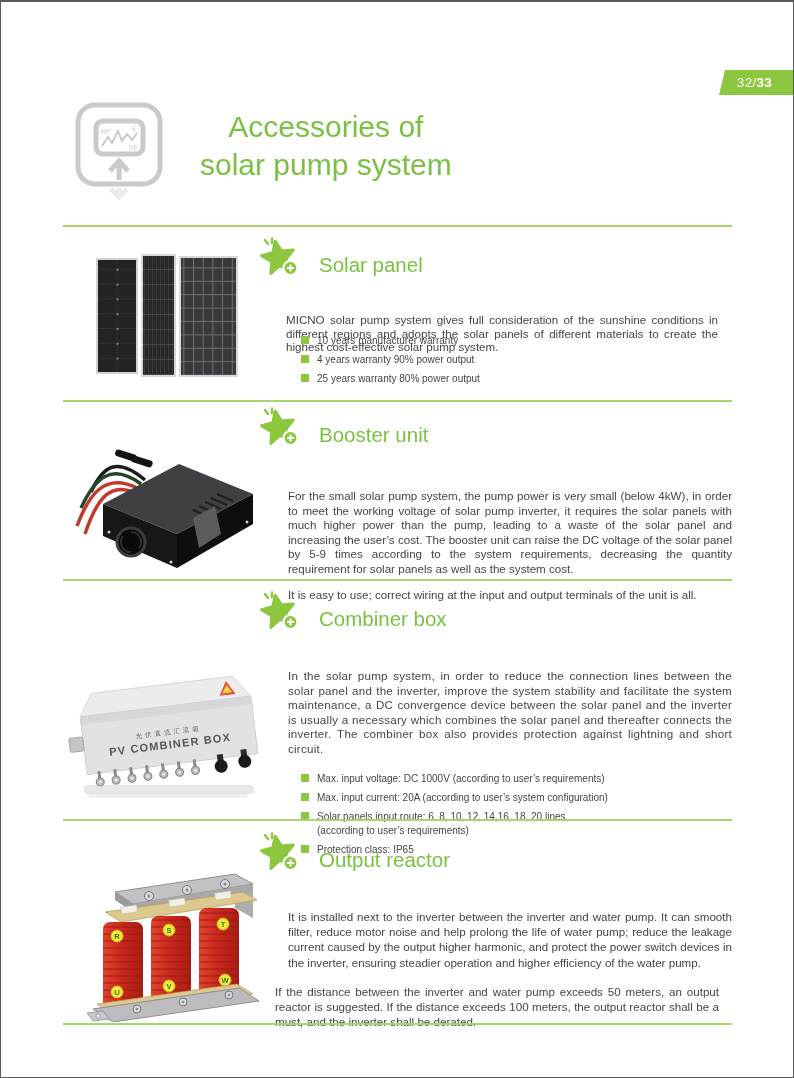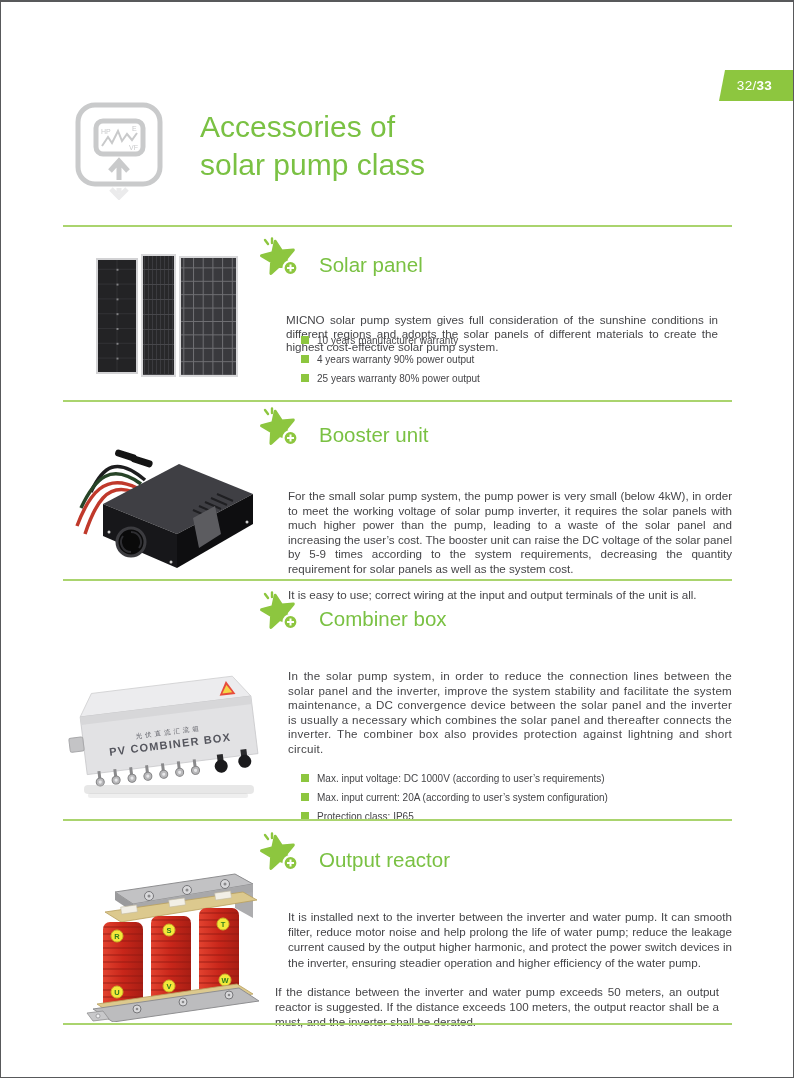--- a/index.html
+++ b/index.html
@@ -3,31 +3,31 @@
 <meta charset="utf-8">
 <style>
   html,body{margin:0;padding:0;background:#888;}
   .page{
     position:relative;width:794px;height:1078px;margin:0 auto;
     background:#ffffff;border:1px solid #58595b;border-top-width:2px;
     box-sizing:border-box;overflow:hidden;
     font-family:"Liberation Sans", sans-serif;color:#454548;
   }
   .badge{
-    position:absolute;top:68px;right:0;width:77px;height:31px;
+    position:absolute;top:68px;right:0;width:77px;height:25px;
     background:#8dc63f;color:#fff;font-size:13.5px;
     display:flex;align-items:center;justify-content:center;
     clip-path:polygon(9px 0,100% 0,100% 100%,3px 100%);
     letter-spacing:.3px;
   }
   .badge b{font-weight:bold;}
   .logo{position:absolute;left:72px;top:98px;}
   h1.title{
     position:absolute;left:199px;top:106px;margin:0;
-    font-size:30px;line-height:38px;font-weight:400;color:#7ac143;
+    font-size:30px;line-height:38px;font-weight:400;color:#7ac143;text-align:center;
   }
   .divider{position:absolute;left:62px;width:669px;height:2px;background:#aad46e;}
   h2.sec-title{position:absolute;margin:8px;font-size:20.5px;font-weight:400;color:#7ac143;}
   .star{position:absolute;left:256px;}
   .para{position:absolute;font-size:11.6px;text-align:justify;margin-top:31px;}
   .lh1{line-height:13.5px;}
   .lh2{line-height:14.6px;}
   .lh3{line-height:15.2px;}
   .bullets{position:absolute;display:flex;flex-direction:column;gap:5.5px;font-size:10px;line-height:13.5px;}
   .bullet{display:flex;gap:8px;align-items:flex-start;}
@@ -51,21 +51,21 @@
     <text x="28" y="34" font-size="7" fill="#c9cacb">HP</text>
     <text x="59" y="31" font-size="7" fill="#c9cacb">E</text>
     <text x="56" y="50" font-size="7" fill="#c9cacb">VF</text>
     <path d="M29 46 L35 37 L39 43 L45 31 L49 41 L54 34 L59 40 L64 33" stroke="#c9cacb" stroke-width="2" fill="none"></path>
     <path d="M46 80 L46 64 M37 71 L46 61 L55 71" stroke="#c9cacb" stroke-width="5" fill="none"></path>
     <path d="M46 88 L46 93 M38 89 L46 97 L54 89" stroke="#ebebec" stroke-width="5" fill="none"></path>
   </svg>
 
   <h1 class="title">
     <span>Accessories of</span><br>
-    <span>solar pump class</span>
+    <span>solar pump system</span>
   </h1>
 
   <div class="divider" style="top:223px"></div>
 
   <svg class="img" style="left:95px;top:252px" width="142" height="124" viewBox="0 0 142 124">
     <defs>
       <pattern id="pgA" width="20.5" height="14.8" patternUnits="userSpaceOnUse">
         <rect width="20.5" height="14.8" fill="#232325"></rect>
         <path d="M0 0 H20.5 M0 0 V14.8" stroke="#3e3e42" stroke-width="1"></path>
         <circle cx="1" cy="1" r="1" fill="#9a9a9c"></circle>
@@ -195,20 +195,25 @@
     <div class="bullet">
       <span class="sq"></span>
       <span>Max. input voltage: DC 1000V (according to user’s requirements)</span>
     </div>
     <div class="bullet">
       <span class="sq"></span>
       <span>Max. input current: 20A (according to user’s system configuration)</span>
     </div>
     <div class="bullet">
       <span class="sq"></span>
+      <span class="pre">Solar panels input route: 6, 8, 10, 12, 14,16, 18, 20 lines
+(according to user’s requirements)</span>
+    </div>
+    <div class="bullet">
+      <span class="sq"></span>
       <span>Protection class: IP65</span>
     </div>
   </div>
 
   <div class="divider" style="top:817px"></div>
 
   <svg class="img" style="left:84px;top:856px" width="178" height="164" viewBox="0 0 178 164">
     <defs>
       <linearGradient id="cg" x1="0" y1="0" x2="1" y2="0">
         <stop offset="0" stop-color="#e2422f"></stop>

